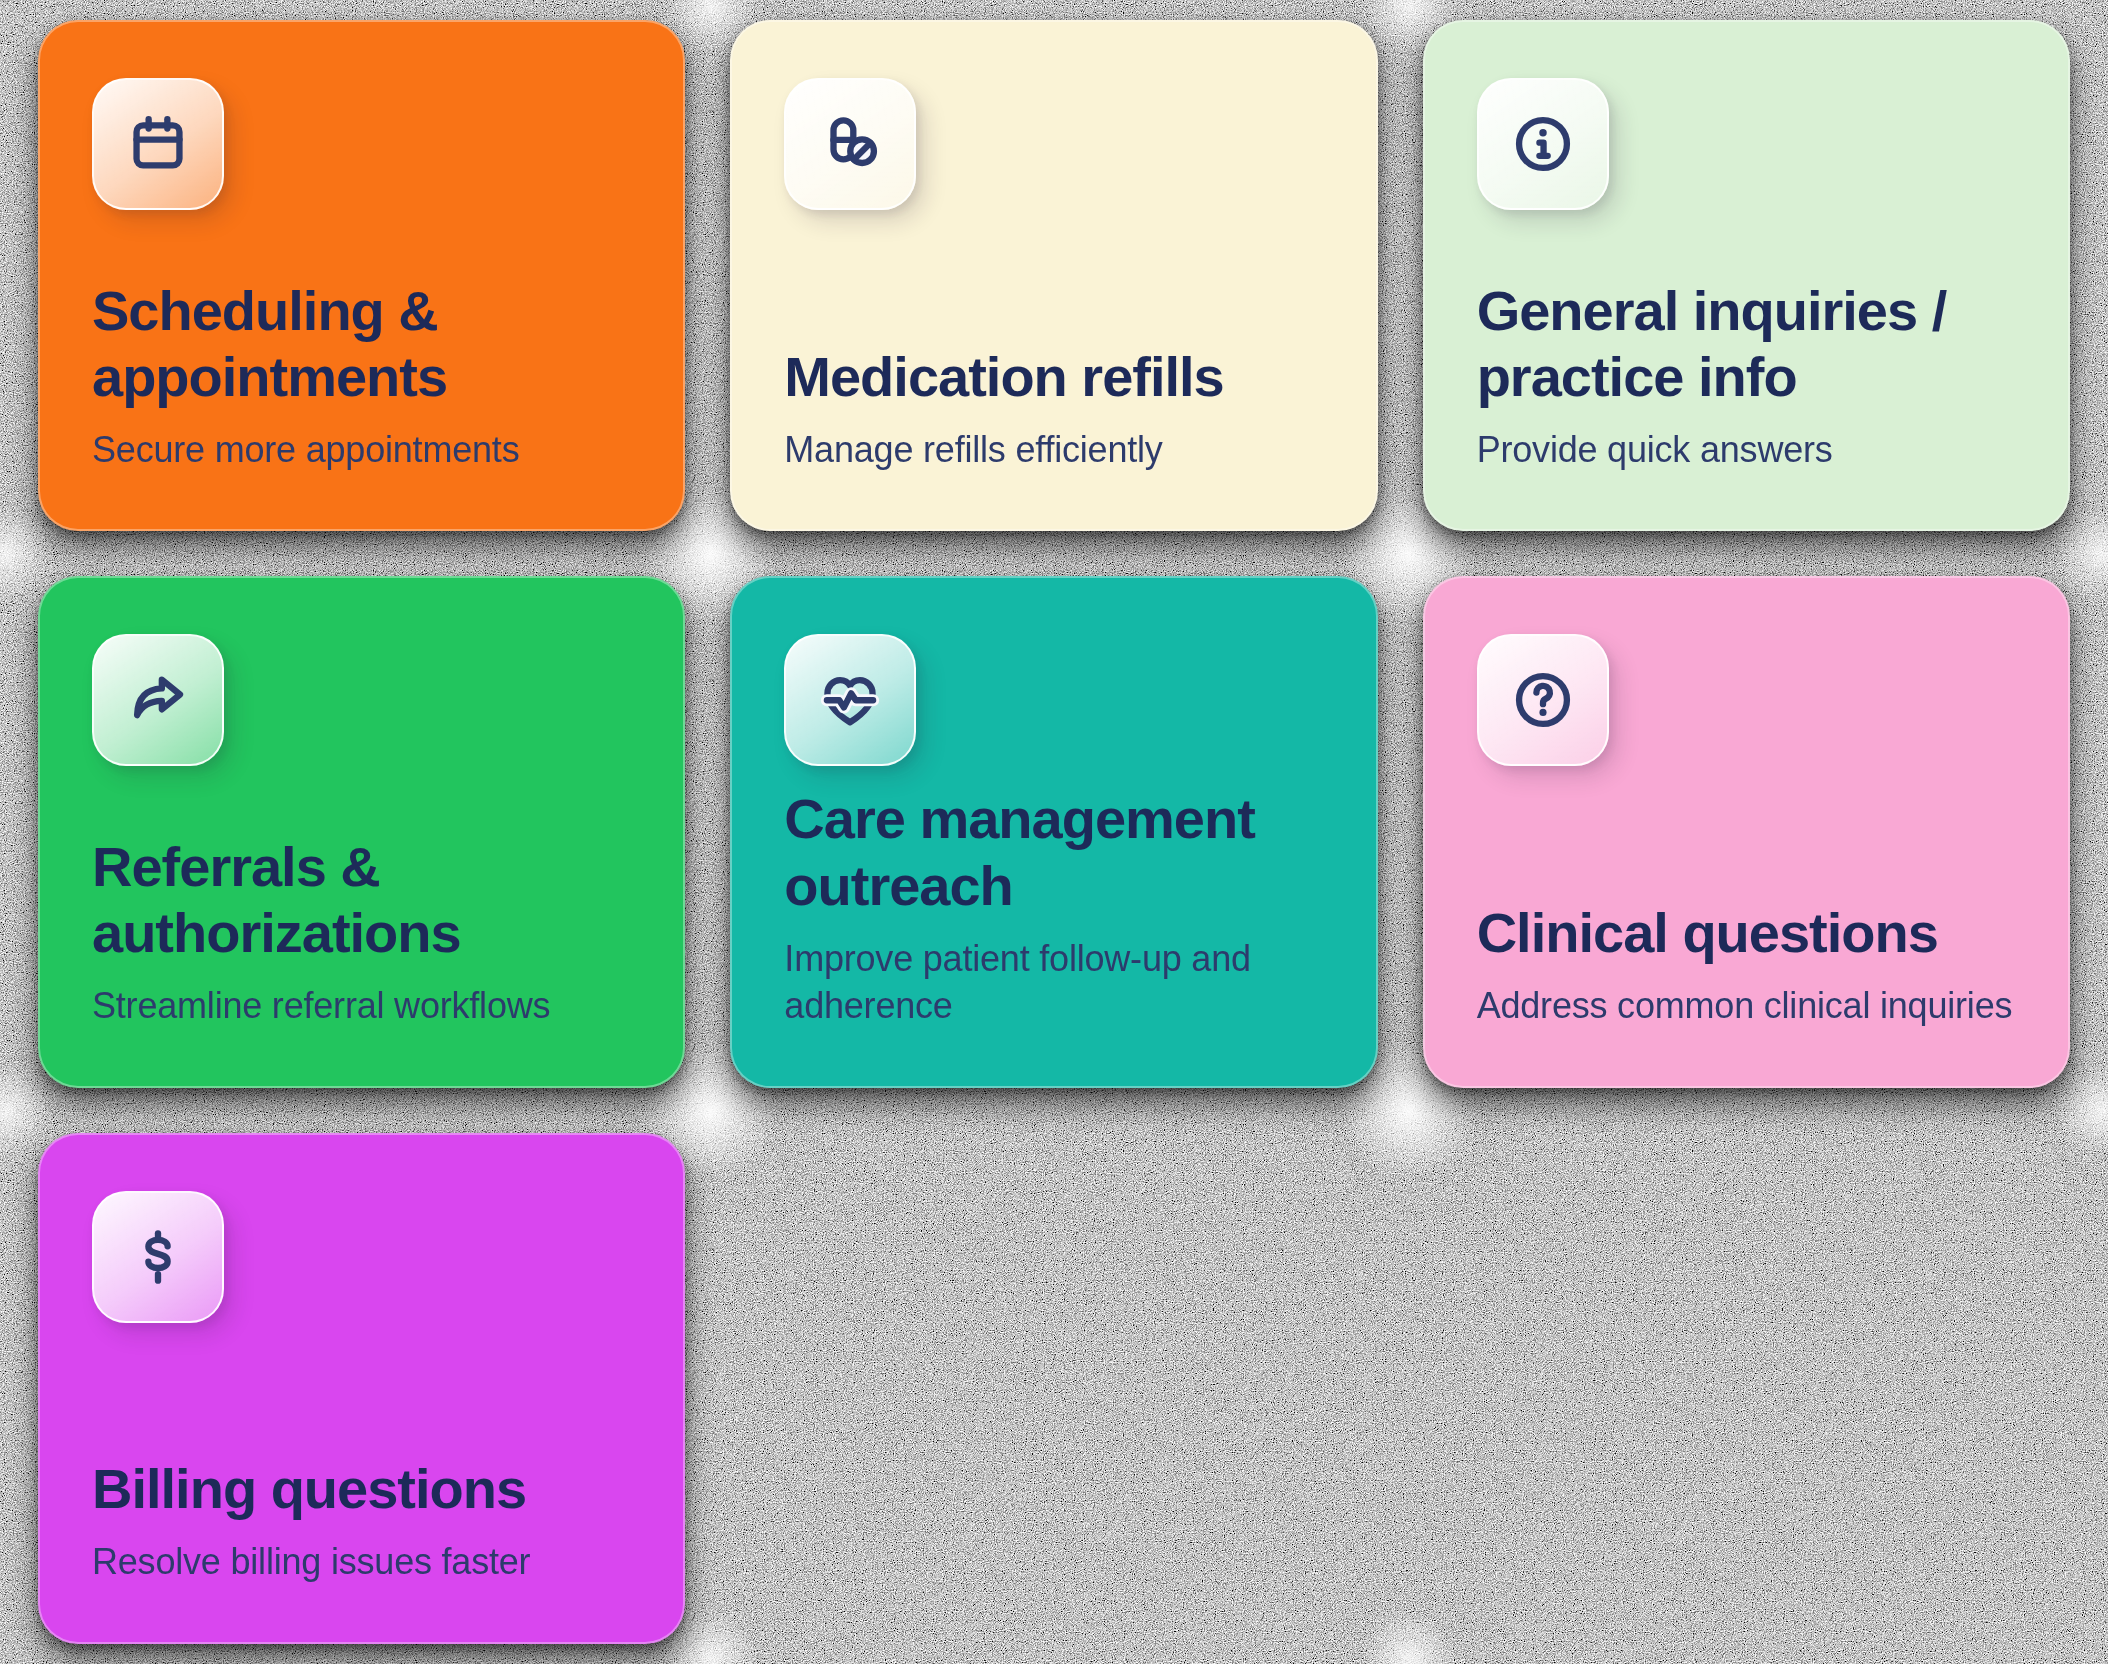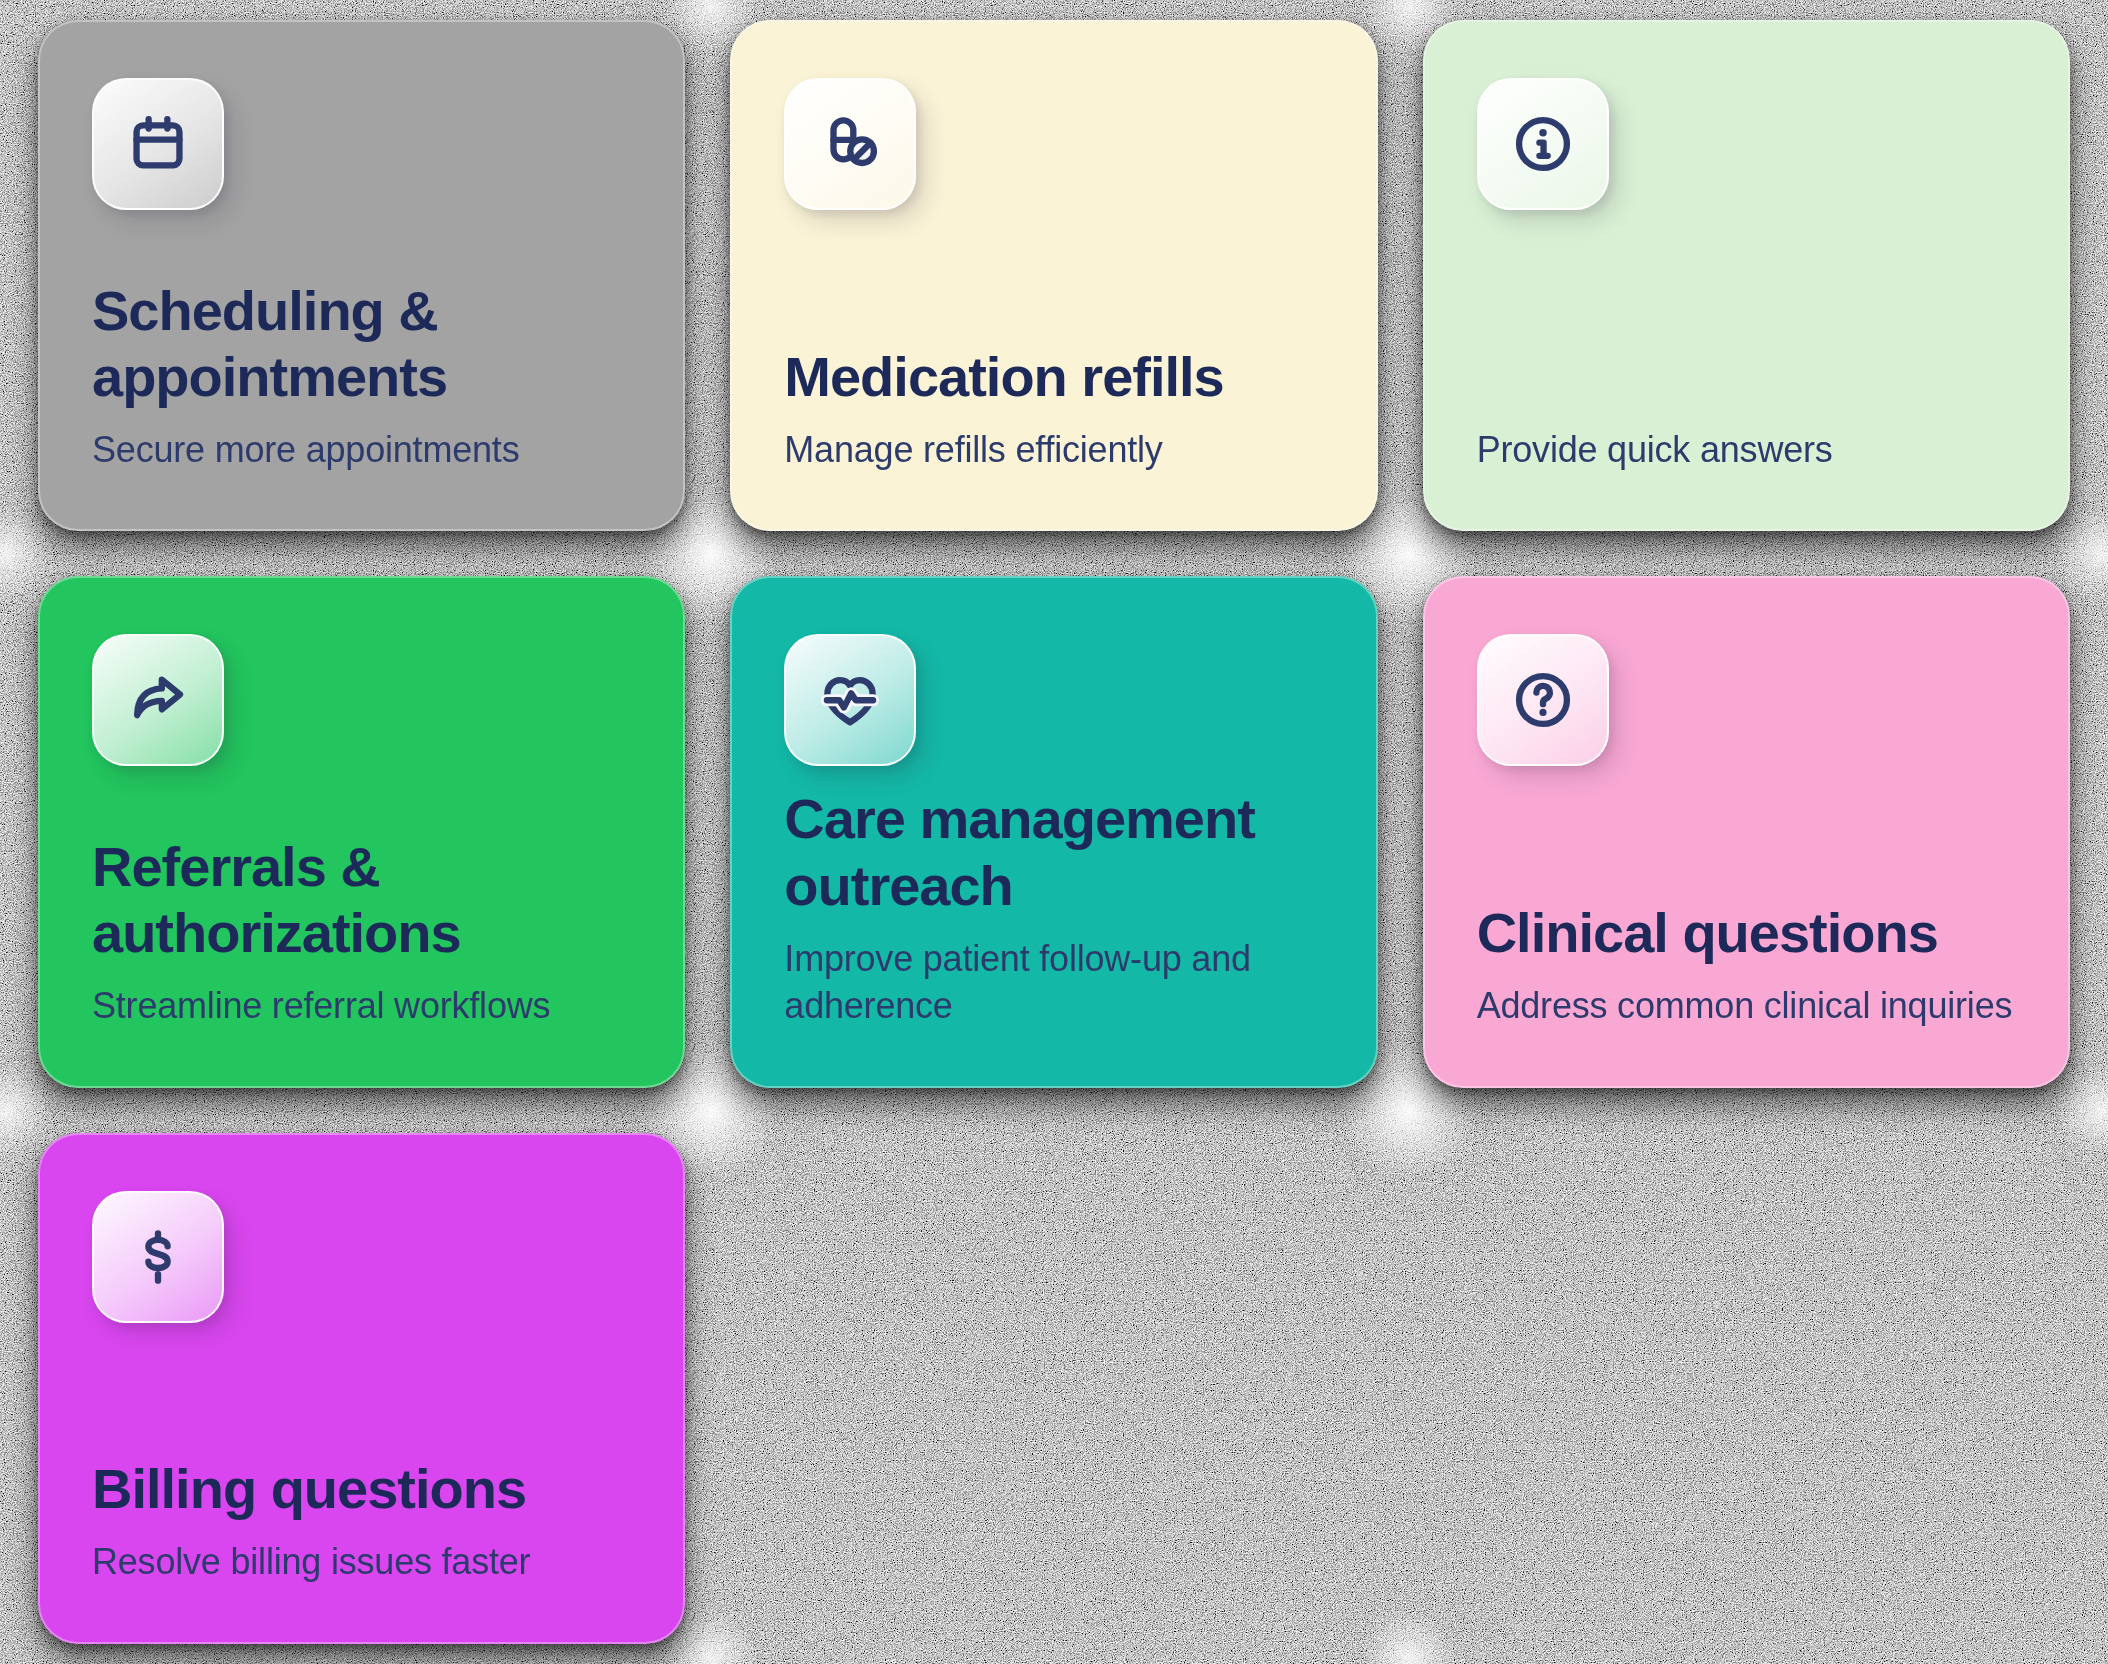--- a/index.html
+++ b/index.html
@@ -87,21 +87,21 @@
         </feComponentTransfer>
       </filter>
       <rect x="0" y="0" width="100%" height="100%" fill="#3c3c3c" filter="url(#grain)"></rect>
     </svg>
   </div>
 
   <div class="glow-layer"></div>
 
   <div class="grid">
 
-    <article class="card" style="background: #a3a3a3;">
+    <article class="card" style="background: #f97316;">
       <div class="tile">
         <svg viewBox="0 0 24 24" fill="none" stroke="currentColor" stroke-width="2.3" stroke-linecap="round" stroke-linejoin="round">
           <rect x="4.2" y="5.2" width="15.6" height="14.6" rx="2.4"></rect>
           <path d="M4.2 10.4h15.6"></path>
           <path d="M8.6 3v3.4"></path>
           <path d="M15.4 3v3.4"></path>
         </svg>
       </div>
       <div class="card-text">
         <h2 class="card-title">Scheduling &amp; appointments</h2>
@@ -127,20 +127,21 @@
     <article class="card" style="background: rgb(217, 240, 212);">
       <div class="tile">
         <svg viewBox="0 0 24 24" fill="none" stroke="currentColor" stroke-width="2.3" stroke-linecap="round" stroke-linejoin="round">
           <circle cx="12" cy="12" r="8.7"></circle>
           <circle cx="12" cy="7.9" r="1.35" fill="currentColor" stroke="none"></circle>
           <path d="M10.7 11.5h1.5v4.8"></path>
           <path d="M10.7 16.3h3"></path>
         </svg>
       </div>
       <div class="card-text">
+        <h2 class="card-title">General inquiries / practice info</h2>
         <p class="card-subtitle">Provide quick answers</p>
       </div>
     </article>
 
     <article class="card" style="background: #22c55e;">
       <div class="tile">
         <svg viewBox="0 0 24 24" fill="none" stroke="currentColor" stroke-width="2.3" stroke-linecap="round" stroke-linejoin="round">
           <path d="M13.4 4.6 20 10l-6.6 5.4v-3.1c-4.6.1-7.4 1.9-9 5.2.2-6.3 3.3-9.4 9-9.7Z"></path>
         </svg>
       </div>

